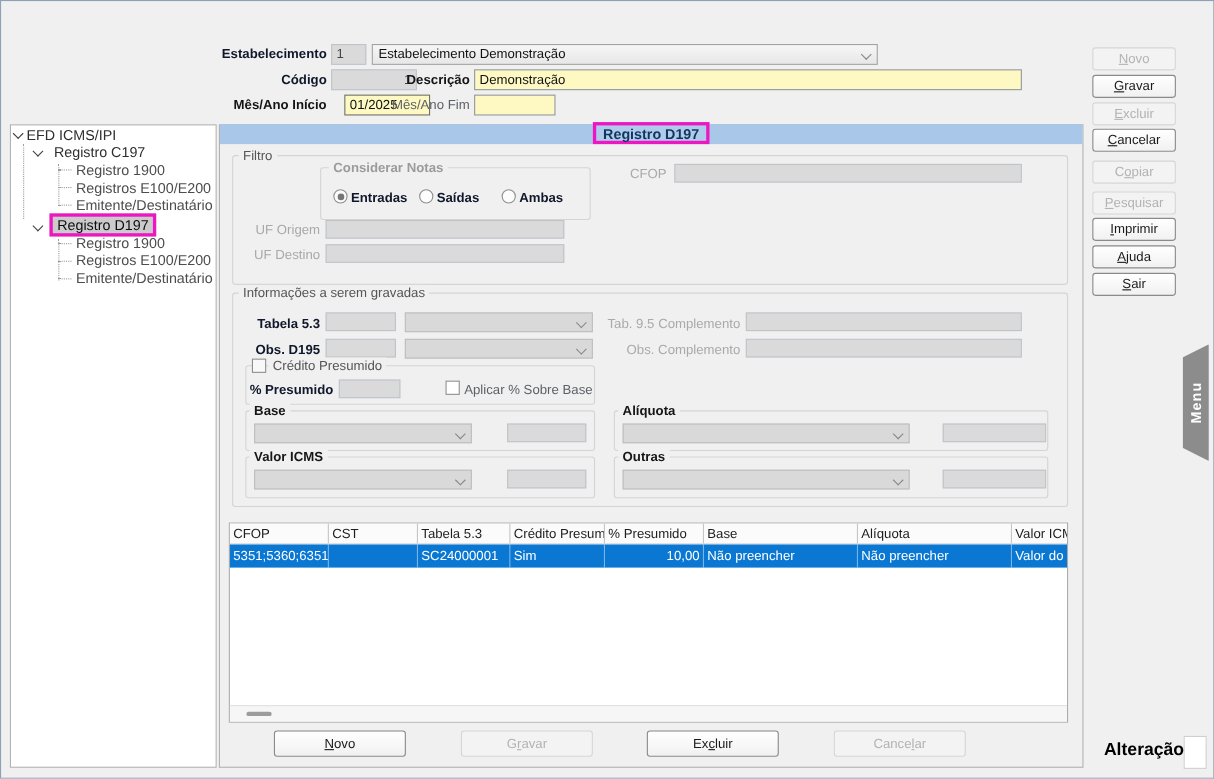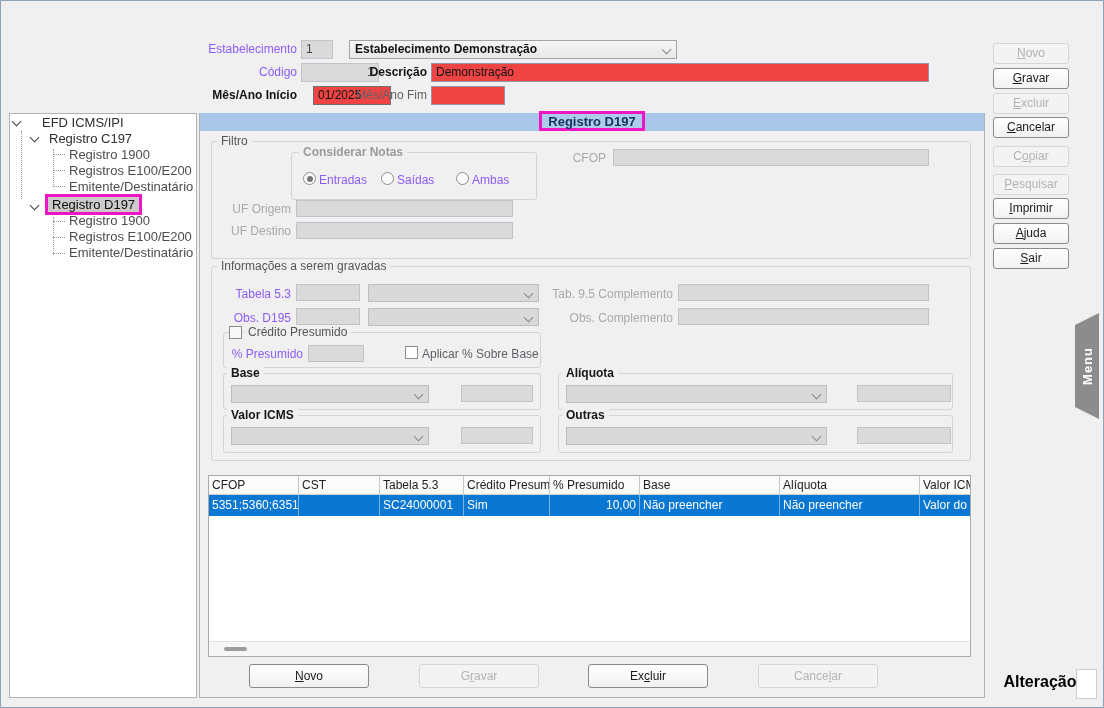--- a/index.html
+++ b/index.html
@@ -31,25 +31,25 @@
   .wb-min { left:995px; width:29px; }
   .wb-max { left:1028px; width:29px; }
   .wb-close { left:1061px; width:33px; }
   .g-min { position:absolute; left:9px; top:8px; width:10px; height:3px; background:#5d6d82; }
   .g-max { position:absolute; left:9px; top:3px; width:10px; height:8px; border:1.5px solid #5d6d82; box-sizing:border-box; }
   .g-max::after { content:""; position:absolute; left:1.5px; top:1px; width:4px; height:2px; background:#5d6d82; }
   .g-x1,.g-x2 { position:absolute; left:10px; top:6px; width:12px; height:2.4px; background:#5d6d82; }
   .g-x1 { transform:rotate(45deg); } .g-x2 { transform:rotate(-45deg); }
   
   .lbl { position:absolute; font-size:12px; color:#a9a9a9; white-space:nowrap; text-align:right; }
-  .lbl.bdis { font-weight:normal; color:#8b5cf6; }
+  .lbl.bdis { font-weight:bold; color:#0f172a; }
   .lbl.ben  { font-weight:bold; color:#141414; }
   .lbl.en   { color:#5d6166; }
   .fld {
-    position:absolute; box-sizing:border-box; background:#ef4444; border:1px solid #8f98a5;
+    position:absolute; box-sizing:border-box; background:#fef9c3; border:1px solid #8f98a5;
     font-size:12px; color:#111; padding:1px 4px; height:19px; line-height:15px; white-space:nowrap; overflow:hidden;
   }
   .fld.dis { background:#dadada; border-color:#bfc4cb; color:#444; }
   .fld.ralign { text-align:right; }
   .combo {
     position:absolute; box-sizing:border-box; background:linear-gradient(#f6f6f6,#e7e7e7);
     border:1px solid #a3a3a3; height:19px; font-size:12px; color:#111; padding:1px 18px 1px 5px;
     line-height:15px; white-space:nowrap; overflow:hidden;
   }
   .combo.dis { background:#d9d9d9; border-color:#bdbdbd; }
@@ -105,35 +105,35 @@
   .cornerbox { position:absolute; left:1075px; top:668px; width:21px; height:30px; background:#fff; border:1px solid #cfcfcf; box-sizing:border-box; }
 </style>
 </head>
 <body>
 
 <div id="app">
 
 
   <div class="lbl bdis" style="left:140px;top:41px;width:156px;">Estabelecimento</div>
   <div class="fld dis" style="left:300px;top:39px;width:32px;">1</div>
-  <div class="combo" style="left:348px;top:39px;width:328px;font-weight:bold;"><span>Estabelecimento Demonstração</span><span class="chev"></span></div>
+  <div class="combo" style="left:337px;top:39px;width:460px;"><span>Estabelecimento Demonstração</span><span class="chev"></span></div>
 
   <div class="lbl bdis" style="left:196px;top:64px;width:100px;">Código</div>
   <div class="fld dis ralign" style="left:300px;top:62px;width:78px;">1</div>
   <div class="lbl ben" style="left:346px;top:64px;width:80px;">Descrição</div>
   <div class="fld" style="left:430px;top:62px;width:498px;">Demonstração</div>
 
   <div class="lbl ben" style="left:196px;top:87px;width:100px;">Mês/Ano Início</div>
   <div class="fld" style="left:300px;top:85px;width:78px;border-color:#6f6f6f;margin-left:12px;">01/2025</div>
   <div class="lbl en" style="left:346px;top:87px;width:80px;text-align:right;">Mês/Ano Fim</div>
   <div class="fld" style="left:430px;top:85px;width:74px;"></div>
 
   <div class="treepanel"></div>
   <span class="tchev" style="left:12px;top:117px;"></span>
-  <div class="titem" style="left:41px;top:114px;text-align:right;">EFD ICMS/IPI</div>
+  <div class="titem" style="left:23px;top:114px;text-align:right;">EFD ICMS/IPI</div>
   <span class="tchev" style="left:30px;top:133px;"></span>
   <div class="titem" style="left:48px;top:130px;">Registro C197</div>
   <div class="tvline" style="left:20px;top:130px;height:68px;"></div>
   <div class="tvline" style="left:52px;top:148px;height:38px;"></div>
   <span class="tdash" style="left:52px;top:153px;"></span>
   <div class="titem child" style="left:68px;top:146px;">Registro 1900</div>
   <span class="tdash" style="left:52px;top:169px;"></span>
   <div class="titem child" style="left:68px;top:162px;">Registros E100/E200</div>
   <span class="tdash" style="left:52px;top:185px;"></span>
   <div class="titem child" style="left:68px;top:178px;">Emitente/Destinatário</div>

